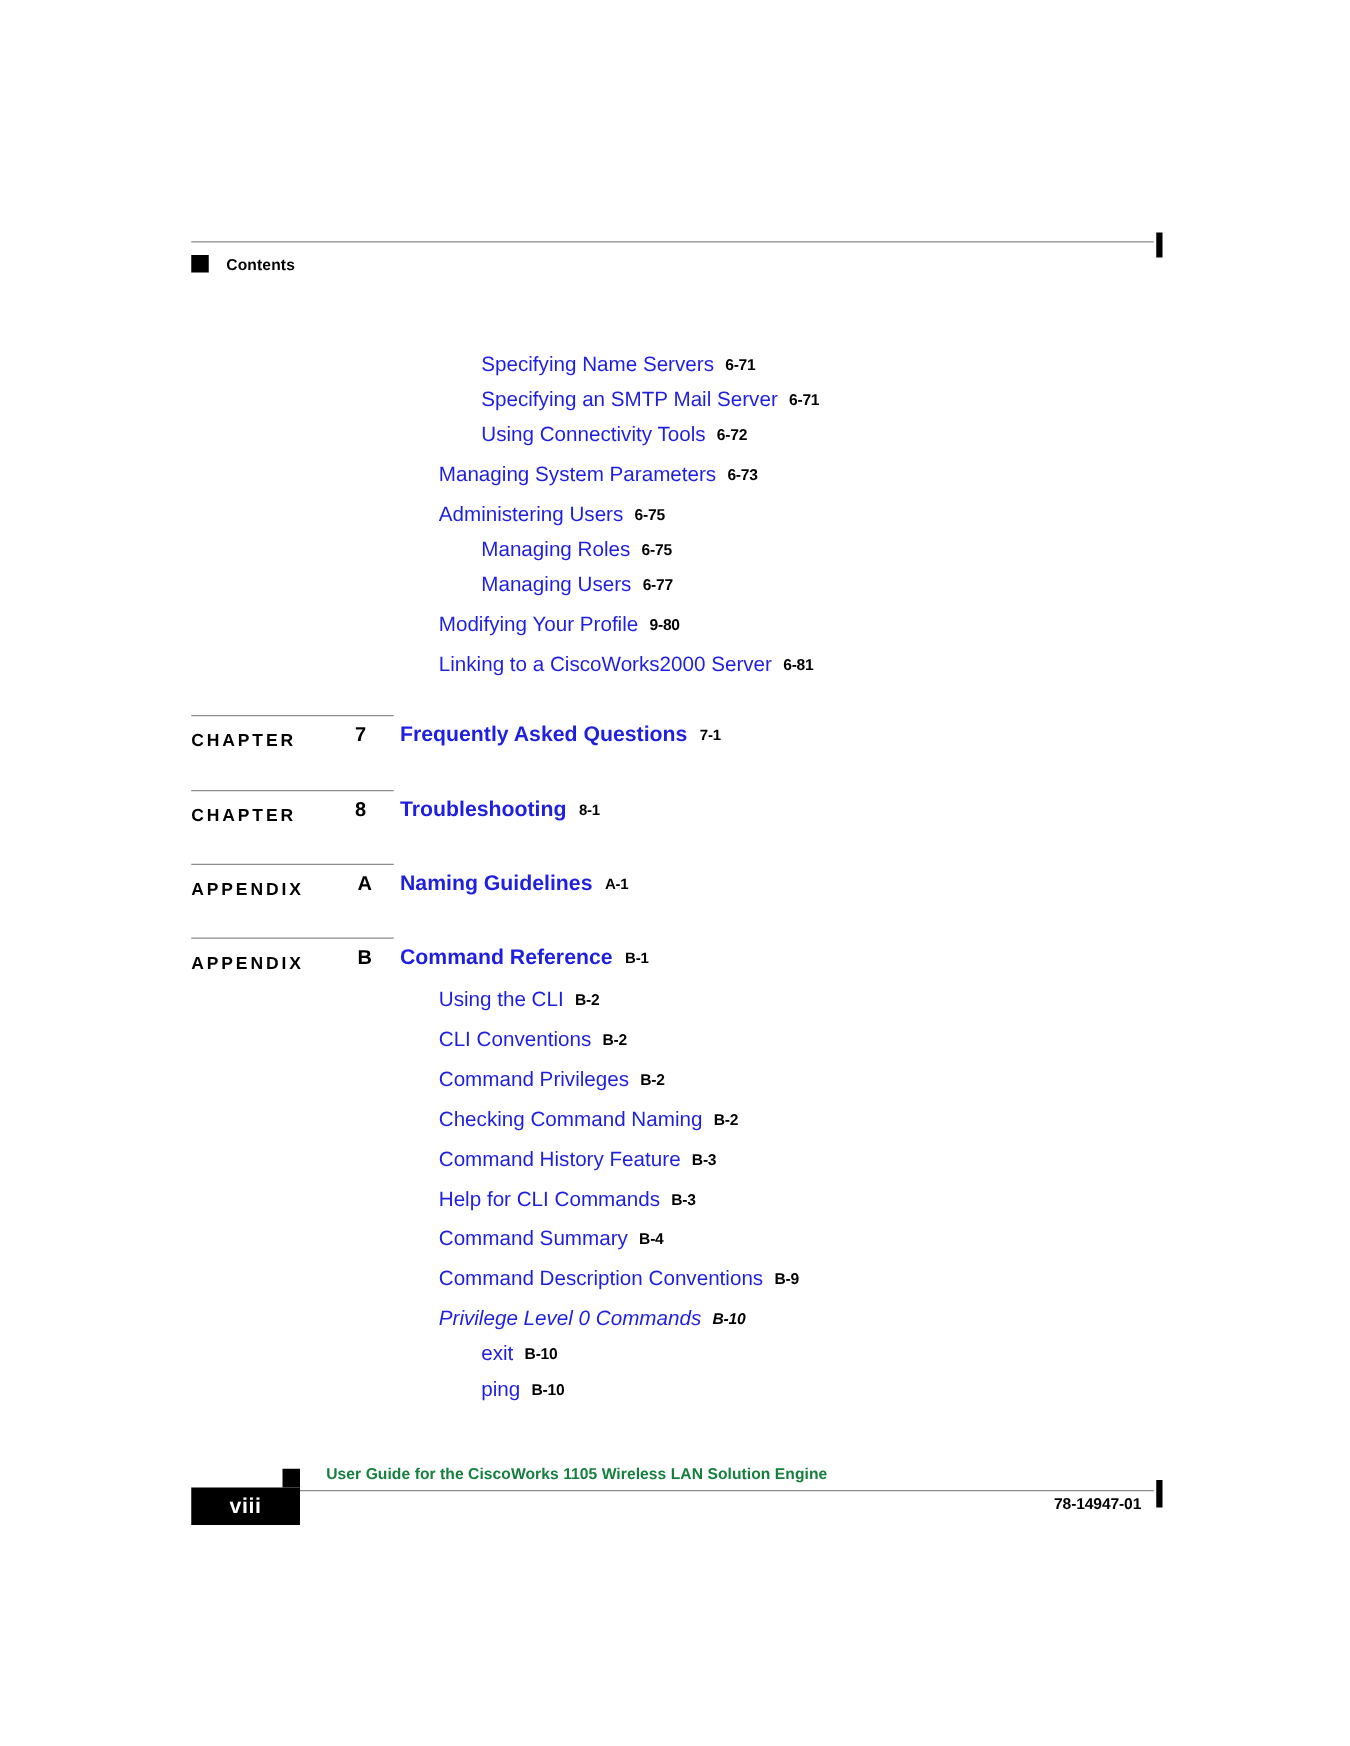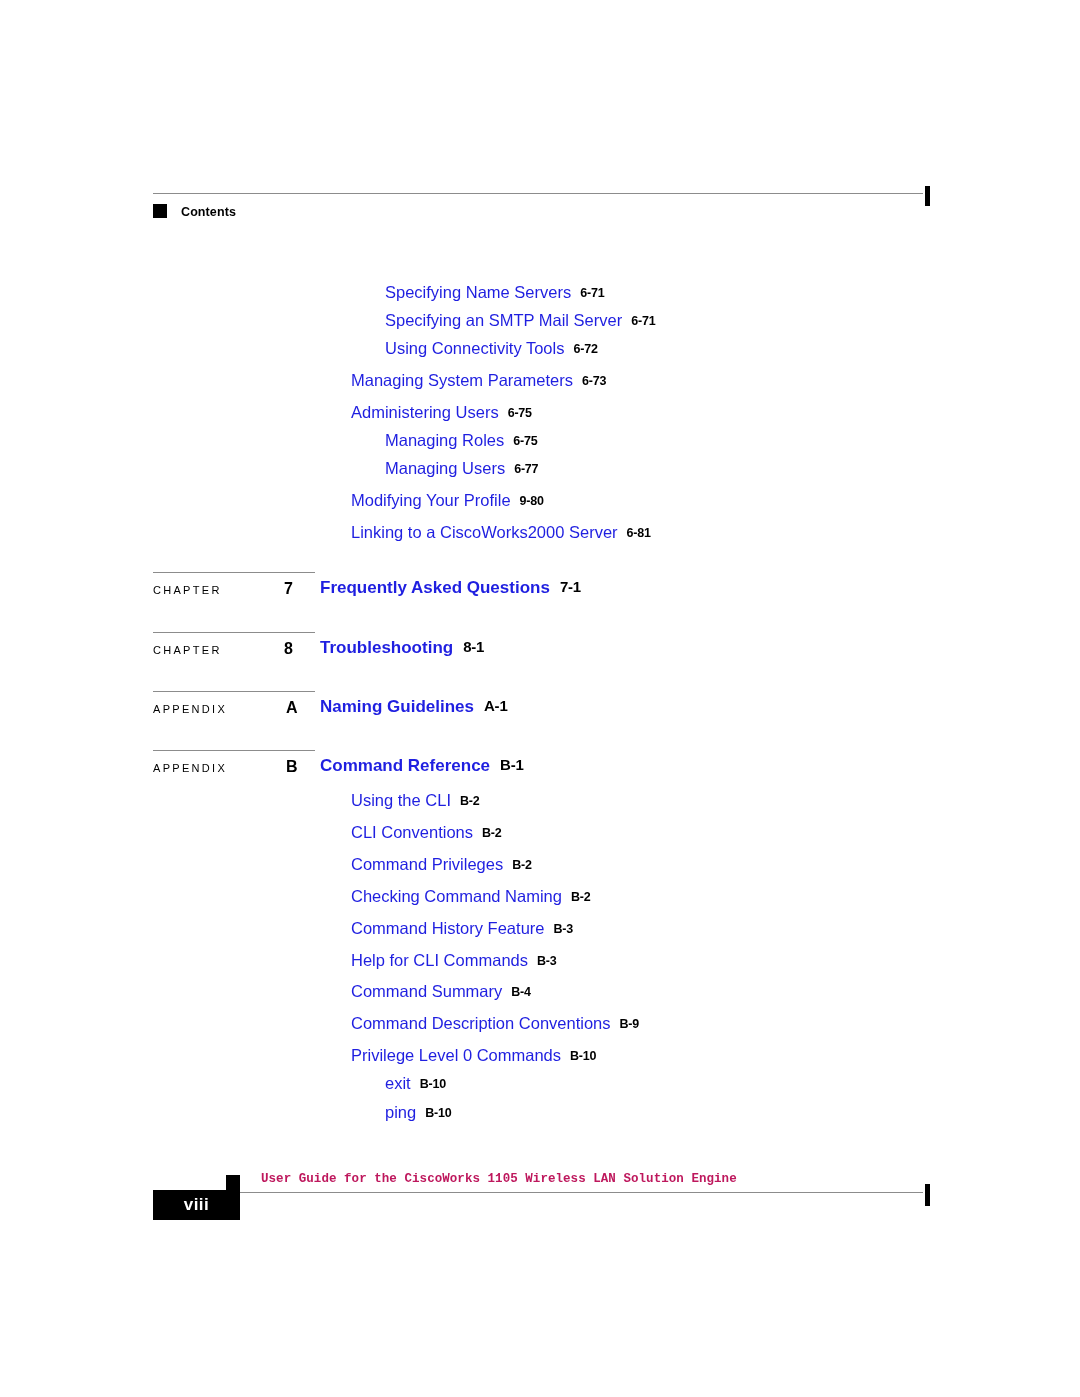--- a/index.html
+++ b/index.html
@@ -106,22 +106,22 @@
     left: 0;
     top: 0;
     width: 162px;
     height: 1px;
     background: #8c8c8c;
   }
   .chap-kind {
     position: absolute;
     left: 0;
     top: 12px;
-    font-size: 11px;
-    font-weight: normal;
+    font-size: 14px;
+    font-weight: bold;
     letter-spacing: 2.3px;
     color: #000000;
     text-transform: uppercase;
     white-space: nowrap;
   }
   .chap-num {
     position: absolute;
     left: 0;
     top: 8px;
     font-size: 16px;
@@ -135,45 +135,44 @@
     top: 7px;
     white-space: nowrap;
     font-size: 17px;
     font-weight: bold;
     color: #1f1fe0;
     line-height: 1;
   }
   .chap-title .pagenum {
     color: #000000;
     font-weight: bold;
-    font-size: 15px;
+    font-size: 12px;
     margin-left: 10px;
     letter-spacing: -0.2px;
     position: relative;
     top: -1px;
   }
 
   
   .footer {
     position: absolute;
     left: 153px;
     top: 1172px;
     width: 790px;
     height: 60px;
   }
   .footer-title {
     position: absolute;
     left: 108px;
     top: 0px;
     font-size: 12.5px;
     font-weight: bold;
-    color: #be185d;
+    color: #15803d;
     white-space: nowrap;
     letter-spacing: 0.05px;
-    font-family: Liberation Mono, monospace;
   }
   .footer-rule {
     position: absolute;
     left: 72px;
     top: 20px;
     width: 698px;
     height: 1px;
     background: #8c8c8c;
   }
   .footer-endtick {
@@ -248,21 +247,21 @@
       <div class="toc-entry lvl2" style="top: 492px;"><span class="title">Modifying Your Profile</span><span class="pagenum">9-80</span></div>
       <div class="toc-entry lvl2" style="top: 524px;"><span class="title">Linking to a CiscoWorks2000 Server</span><span class="pagenum">6-81</span></div>
       <div class="toc-entry lvl2" style="top: 792px;"><span class="title">Using the CLI</span><span class="pagenum">B-2</span></div>
       <div class="toc-entry lvl2" style="top: 824px;"><span class="title">CLI Conventions</span><span class="pagenum">B-2</span></div>
       <div class="toc-entry lvl2" style="top: 856px;"><span class="title">Command Privileges</span><span class="pagenum">B-2</span></div>
       <div class="toc-entry lvl2" style="top: 888px;"><span class="title">Checking Command Naming</span><span class="pagenum">B-2</span></div>
       <div class="toc-entry lvl2" style="top: 920px;"><span class="title">Command History Feature</span><span class="pagenum">B-3</span></div>
       <div class="toc-entry lvl2" style="top: 952px;"><span class="title">Help for CLI Commands</span><span class="pagenum">B-3</span></div>
       <div class="toc-entry lvl2" style="top: 983px;"><span class="title">Command Summary</span><span class="pagenum">B-4</span></div>
       <div class="toc-entry lvl2" style="top: 1015px;"><span class="title">Command Description Conventions</span><span class="pagenum">B-9</span></div>
-      <div class="toc-entry lvl2" style="top: 1047px;"><span class="title">Privilege Level 0 Commands</span><span class="pagenum">B-10</span></div>
+      <div class="toc-entry lvl2" style="top: 1047px; font-style: italic;"><span class="title">Privilege Level 0 Commands</span><span class="pagenum">B-10</span></div>
       <div class="toc-entry lvl3" style="top: 1075px;"><span class="title">exit</span><span class="pagenum">B-10</span></div>
       <div class="toc-entry lvl3" style="top: 1104px;"><span class="title">ping</span><span class="pagenum">B-10</span></div>
     </div>
 
   <div id="chapters-root">
       <div class="chapblock" style="top: 572px;">
         <div class="rule"></div>
         <div class="chap-kind">CHAPTER</div>
         <div class="chap-num" style="left: 131px;">7</div>
         <div class="chap-title"><span>Frequently Asked Questions</span><span class="pagenum">7-1</span></div>
@@ -287,15 +286,16 @@
       </div>
     </div>
 
   <div class="footer">
     <div class="footer-title">User Guide for the CiscoWorks 1105 Wireless LAN Solution Engine</div>
     <div class="footer-rule"></div>
     <div class="footer-endtick"></div>
     <div class="footer-square"></div>
     <div class="footer-pagebox"></div>
     <div class="footer-pagenum">viii</div>
+    <div class="footer-docnum">78-14947-01</div>
   </div>
 
 </div>
 
 </body></html>

